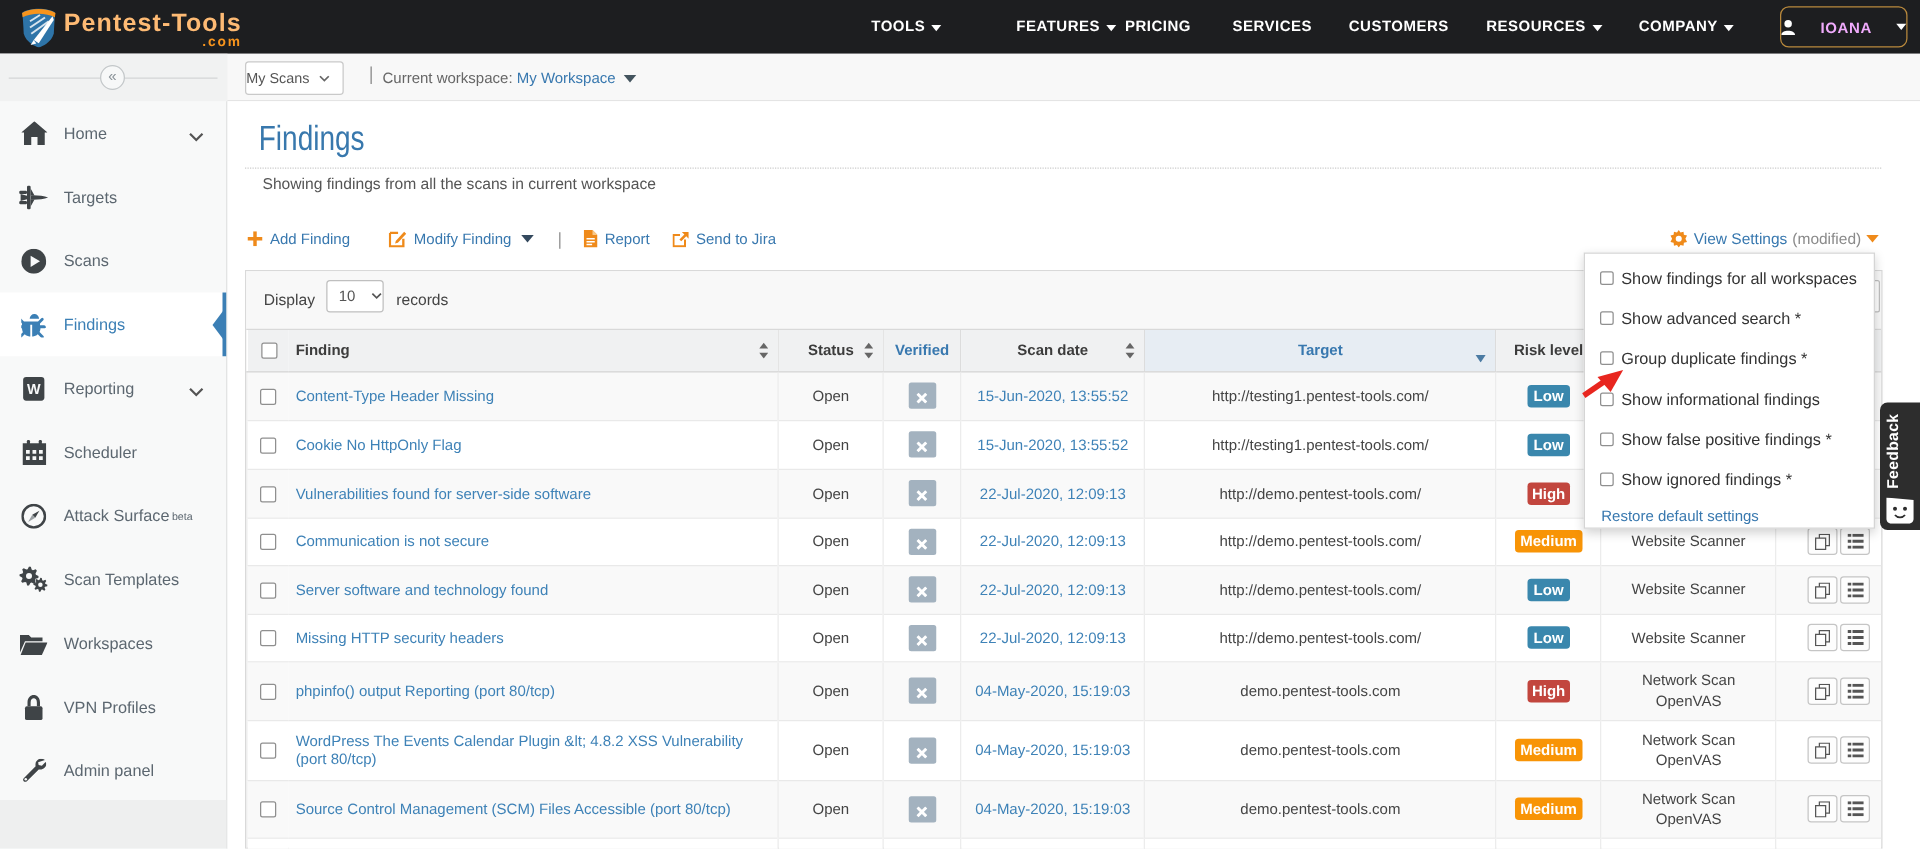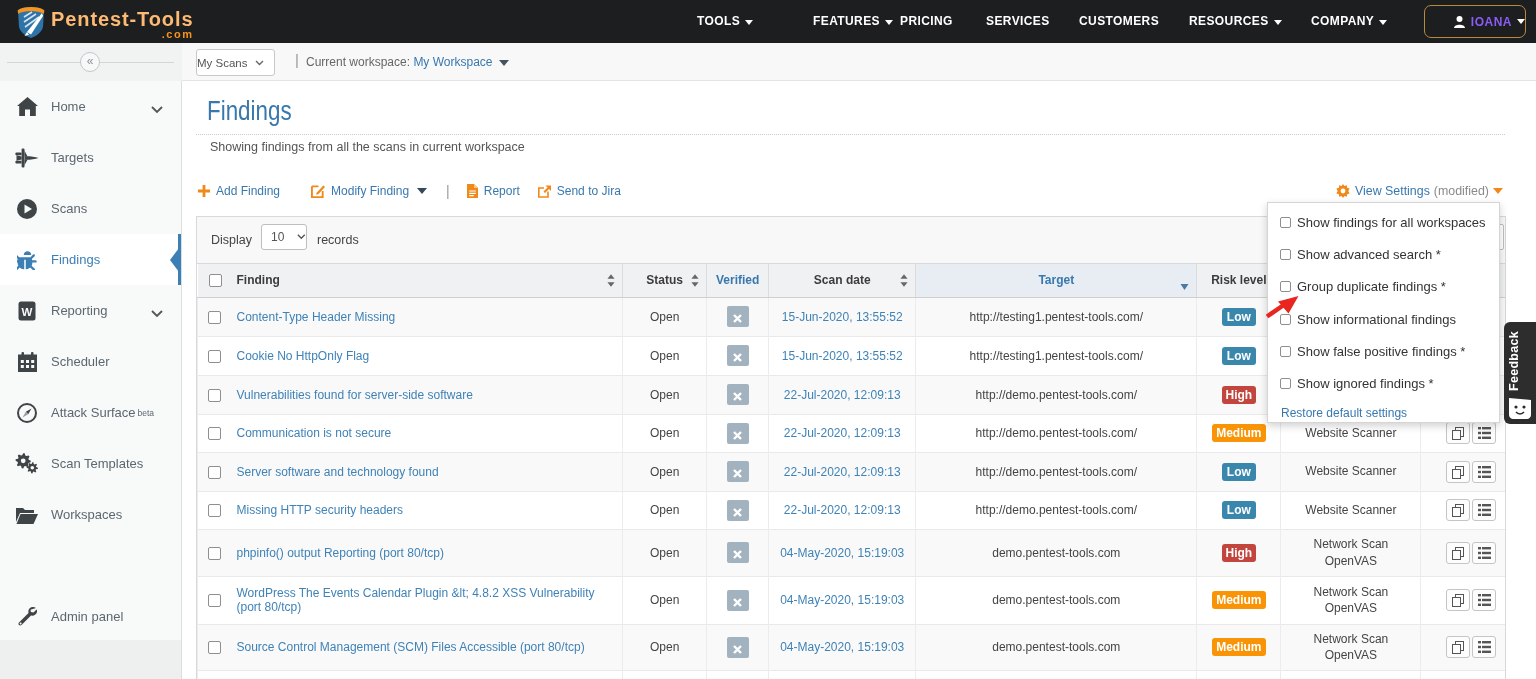--- a/index.html
+++ b/index.html
@@ -7,21 +7,21 @@
   body { font-family:"Liberation Sans", sans-serif; position:relative; background:#fff; }
 
   
   .topnav { position:absolute; left:0; top:0; width:1536px; height:43px; background:#1d1e20; }
   .logo { position:absolute; left:16px; top:5px; display:flex; }
   .logo-text { margin-left:5px; }
   .logo-name { color:#fdba74; font-size:20px; font-weight:bold; letter-spacing:0.9px; line-height:22px; margin-top:3px;}
   .logo-com { color:#f7941d; font-size:11px; font-weight:bold; text-align:right; line-height:9px; letter-spacing:1.5px;}
   .navitem { position:absolute; top:0; height:43px; line-height:43px; color:#fff; font-size:12px; font-weight:bold; letter-spacing:0.4px; white-space:nowrap; }
   .navcaret { display:inline-block; width:0; height:0; border-left:4px solid transparent; border-right:4px solid transparent; border-top:5px solid #fff; margin-left:5px; }
-  .userbtn { position:absolute; left:1424px; top:5px; width:102px; height:33px; border:1px solid #b9893c; border-radius:7px; color:#8b5cf6; font-size:12px; font-weight:bold; letter-spacing:0.5px; display:flex; align-items:center; justify-content:flex-end; }
+  .userbtn { position:absolute; left:1424px; top:5px; width:102px; height:33px; border:1px solid #b9893c; border-radius:7px; color:#f0abfc; font-size:12px; font-weight:bold; letter-spacing:0.5px; display:flex; align-items:center; justify-content:space-between; }
 
   
   .subbar { position:absolute; left:0; top:43px; width:1536px; height:38px; background:#f8f8f8; border-bottom:1px solid #e4e4e4; }
   .subbar-side { position:absolute; left:0; top:0; width:182px; height:38px; background:#f1f2f2; }
   .collapse-line { position:absolute; left:7px; top:19px; width:167px; height:1px; background:#d3d5d6; }
   .collapse-circle { position:absolute; left:80px; top:9px; width:20px; height:20px; border-radius:50%; background:#f7f8f8; border:1px solid #c3c7c9; color:#8a9298; font-size:12px; text-align:center; line-height:17px; }
   .myscans { position:absolute; left:196px; top:6px; width:79px; height:27px; background:#fff; border:1px solid #c9c9c9; border-radius:3px; font-size:11.5px; color:#555; display:flex; align-items:center; gap:7px; }
   .ws-sep { position:absolute; left:295px; top:8px; color:#999; font-size:15px; }
   .ws-label { position:absolute; left:306px; top:12px; color:#666; font-size:12px; }
   .ws-name { color:#3878af; }
@@ -218,20 +218,26 @@
             <path d="M17.3 9.2 L18.4 9.3 L18.8 11.1 L19.5 11.5 L21.3 10.8 L22.0 11.7 L21.0 13.3 L21.2 14.0 L22.9 14.8 L22.8 15.9 L21.0 16.3 L20.6 17.0 L21.3 18.8 L20.4 19.5 L18.8 18.5 L18.1 18.7 L17.3 20.4 L16.2 20.3 L15.8 18.5 L15.1 18.1 L13.3 18.8 L12.6 17.9 L13.6 16.3 L13.4 15.6 L11.7 14.8 L11.8 13.7 L13.6 13.3 L14.0 12.6 L13.3 10.8 L14.2 10.1 L15.8 11.1 L16.5 10.9 Z M19.1 14.8 A1.8 1.8 0 1 0 15.5 14.8 A1.8 1.8 0 1 0 19.1 14.8 Z"></path>
           </g>
         </svg>
       </span>Scan Templates</div>
   <div class="sitem" style="top:408px;"><span class="sicon">
         <svg width="22" height="18" viewBox="0 0 22 18">
           <path d="M0 2 L7 2 L9 4 L18 4 L18 7 L4 7 L0 16 Z" fill="#3f4447"></path>
           <path d="M4.5 8 L22 8 L17.5 18 L0.5 18 Z" fill="#3f4447"></path>
         </svg>
       </span>Workspaces</div>
+  <div class="sitem" style="top:459px;"><span class="sicon">
+        <svg width="16" height="20" viewBox="0 0 16 20">
+          <path d="M3 9 L3 6 C3 -2 13 -2 13 6 L13 9 L10.5 9 L10.5 6 C10.5 1.5 5.5 1.5 5.5 6 L5.5 9 Z" fill="#3f4447"></path>
+          <rect x="1" y="9" width="14" height="11" rx="1.5" fill="#3f4447"></rect>
+        </svg>
+      </span>VPN Profiles</div>
   <div class="sitem" style="top:510px;align-items:center;"><span class="sicon">
         <svg width="20" height="20" viewBox="0 0 20 20">
           <path d="M19 1 C15 -1.5 10.5 1.5 11.5 6 L2 15.5 C0.5 17 2.5 19.5 4.5 18 L14 8.5 C18 9.5 21.5 5 19.5 2.5 L16.5 5.5 L13.9 5 L13.5 2.8 Z" fill="#3f4447"></path>
           <circle cx="3.6" cy="16.4" r="1" fill="#f8f9f9"></circle>
         </svg>
       </span>Admin panel</div>
   <div class="sidebar-bottom"></div>
 </div>
 
 <div class="content">

